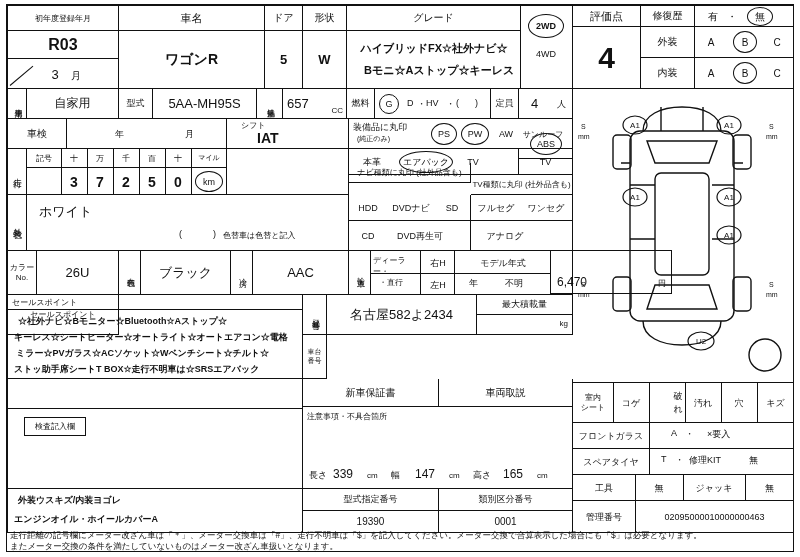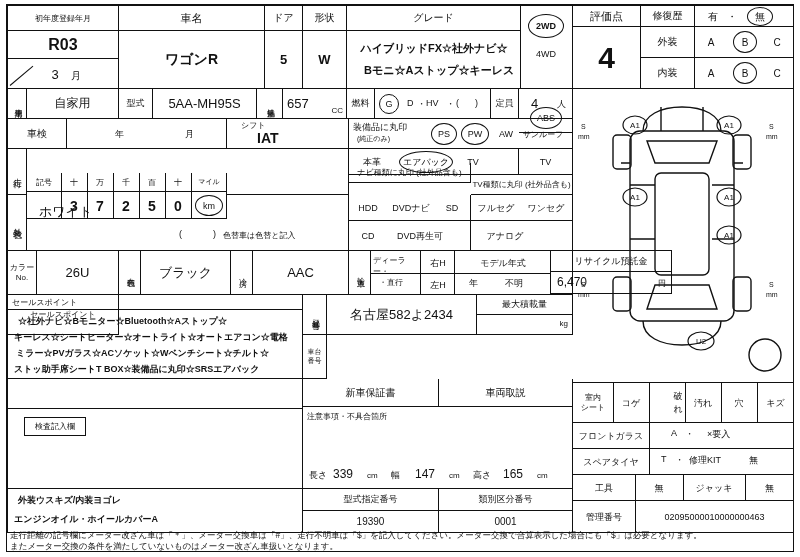--- a/index.html
+++ b/index.html
@@ -146,28 +146,28 @@
   <div class="cell" style="left:342px;top:114px;width:224px;height:30px;border-top:0;border-left:0;">
     <div class="f9" style="position:absolute;left:4px;top:2px;">装備品に丸印</div>
     <div class="f7" style="position:absolute;left:8px;top:15px;">(純正のみ)</div>
     <div class="ell c f9" style="left:82px;top:4px;width:26px;height:22px;">PS</div>
     <div class="ell c f9" style="left:112px;top:4px;width:28px;height:22px;">PW</div>
     <div class="c f9" style="position:absolute;left:144px;top:7px;width:26px;height:16px;">AW</div>
     <div class="c f8" style="position:absolute;left:168px;top:7px;width:52px;height:16px;">サンルーフ</div>
   </div>
   <div class="cell" style="left:566px;top:114px;width:0;height:0;border:0;"></div>
 
-  <div class="cell" style="left:512px;top:98px;width:54px;height:30px;border-top:0;border-left:0;">
+  <div class="cell" style="left:512px;top:124px;width:54px;height:30px;border-top:0;border-left:0;">
     <div class="ell c f9" style="left:11px;top:4px;width:32px;height:22px;">ABS</div>
   </div>
 
   <div class="cell c" style="left:0;top:144px;width:20px;height:46px;border-top:0;">
     <span class="vtext f9">走行</span>
   </div>
-  <div class="cell" style="left:20px;top:144px;width:200px;height:46px;border-top:0;border-left:0;margin-top:24px;">
+  <div class="cell" style="left:20px;top:144px;width:200px;height:46px;border-top:0;border-left:0;">
     <div class="hline" style="left:0;top:18px;width:200px;"></div>
     <div class="vline" style="left:34px;top:0;height:46px;"></div>
     <div class="vline" style="left:60px;top:0;height:46px;"></div>
     <div class="vline" style="left:86px;top:0;height:46px;"></div>
     <div class="vline" style="left:112px;top:0;height:46px;"></div>
     <div class="vline" style="left:138px;top:0;height:46px;"></div>
     <div class="vline" style="left:164px;top:0;height:46px;"></div>
 
     <div class="c f8" style="position:absolute;left:0;top:1px;width:34px;height:16px;">記号</div>
     <div class="c f8" style="position:absolute;left:34px;top:1px;width:26px;height:16px;">十</div>
@@ -269,21 +269,21 @@
     <span class="vtext f8">登録番号</span>
   </div>
   <div class="cell c f13" style="left:320px;top:290px;width:150px;height:40px;border-top:0;border-left:0;">名古屋582よ2434</div>
 
   <div class="cell" style="left:0;top:290px;width:296px;height:84px;border-top:0;">
     <div class="hline" style="left:0;top:14px;width:296px;"></div>
     <div class="f8" style="position:absolute;left:4px;top:2px;">セールスポイント</div>
     <div class="f9 b" style="position:absolute;left:10px;top:20px;">☆社外ナビ☆Bモニター☆Bluetooth☆Aストップ☆</div>
     <div class="f9 b" style="position:absolute;left:6px;top:36px;">キーレス☆シートヒーター☆オートライト☆オートエアコン☆電格</div>
     <div class="f9 b" style="position:absolute;left:8px;top:52px;">ミラー☆PVガラス☆ACソケット☆Wベンチシート☆チルト☆</div>
-    <div class="f9 b" style="position:absolute;left:6px;top:68px;">ストッ助手席シートT BOX☆装備品に丸印☆SRSエアバック</div>
+    <div class="f9 b" style="position:absolute;left:6px;top:68px;">ストッ助手席シートT BOX☆走行不明車は☆SRSエアバック</div>
   </div>
 
   <div class="cell c f9" style="left:470px;top:290px;width:96px;height:20px;border-top:0;border-left:0;">最大積載量</div>
   <div class="cell" style="left:470px;top:310px;width:96px;height:20px;border-top:0;border-left:0;">
     <div class="f8" style="position:absolute;right:4px;top:4px;">kg</div>
   </div>
 
   <div class="cell c f8" style="left:448px;top:246px;width:0;height:0;border:0;"></div>
   <div class="cell" style="left:544px;top:246px;width:22px;height:44px;border-top:0;border-left:0;"></div>
 
@@ -438,21 +438,20 @@
     <div class="c f9" style="position:absolute;left:0;top:8px;width:62px;height:16px;">管理番号</div>
     <div class="c f9" style="position:absolute;left:62px;top:8px;width:159px;height:16px;">02095000010000000463</div>
   </div>
 
   <div class="cell c f8" style="left:448px;top:246px;width:0;height:0;border:0;"></div>
   <div class="cell" style="left:448px;top:246px;width:0;height:0;border:0;"></div>
 
 </div>
 
 <div style="position:absolute;left:550px;top:250px;width:122px;height:44px;border:1px solid #111;">
-  <div style="position:absolute;left:0;top:0;width:120px;height:21px;border-bottom:1px solid #111;display:flex;align-items:center;justify-content:center;font-size:9px;">リサイクル預託金</div>
   <div style="position:absolute;left:6px;top:24px;font-size:12px;">6,470</div>
   <div style="position:absolute;right:5px;top:27px;font-size:8px;">円</div>
 </div>
 
 <div class="note" style="left:10px;top:530px;width:782px;">
   <div>走行距離の記号欄にメーター改ざん車は「＊」、メーター交換車は「#」、走行不明車は「$」を記入してください。メーター交換で合算表示した場合にも「$」は必要となります。</div>
   <div>またメーター交換の条件を満たしていないものはメーター改ざん車扱いとなります。</div>
 </div>
 
 </body></html>

